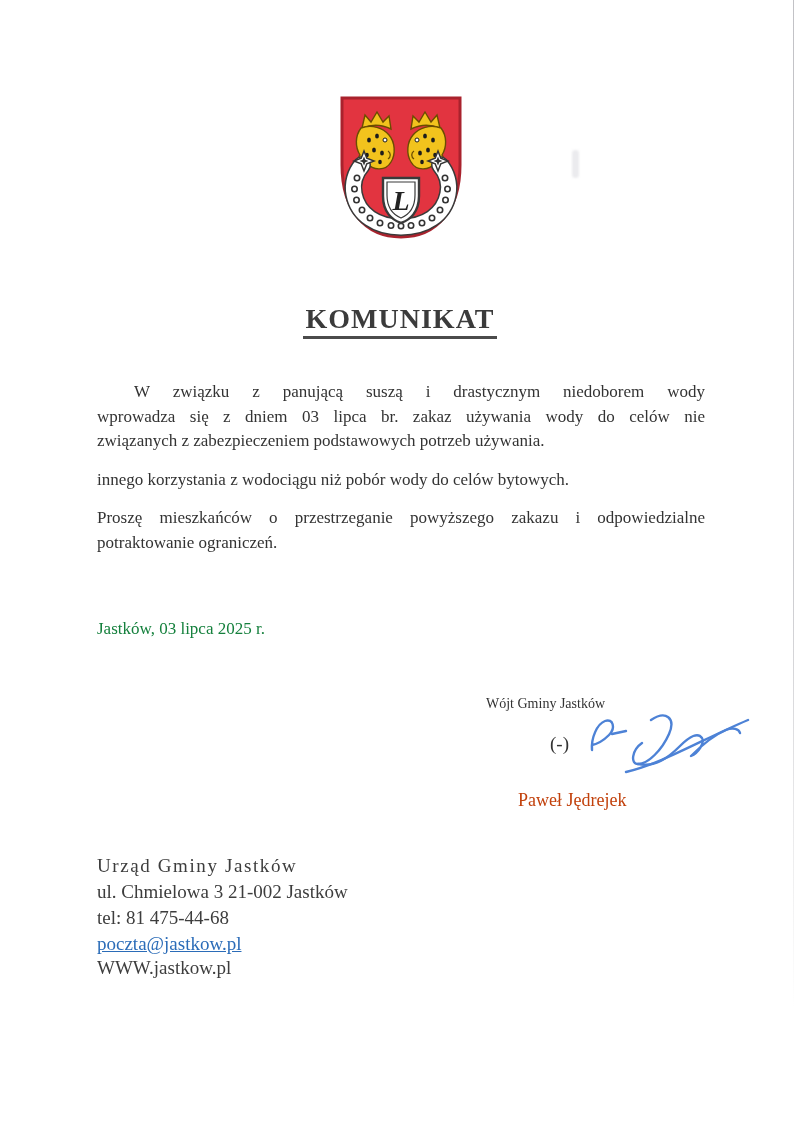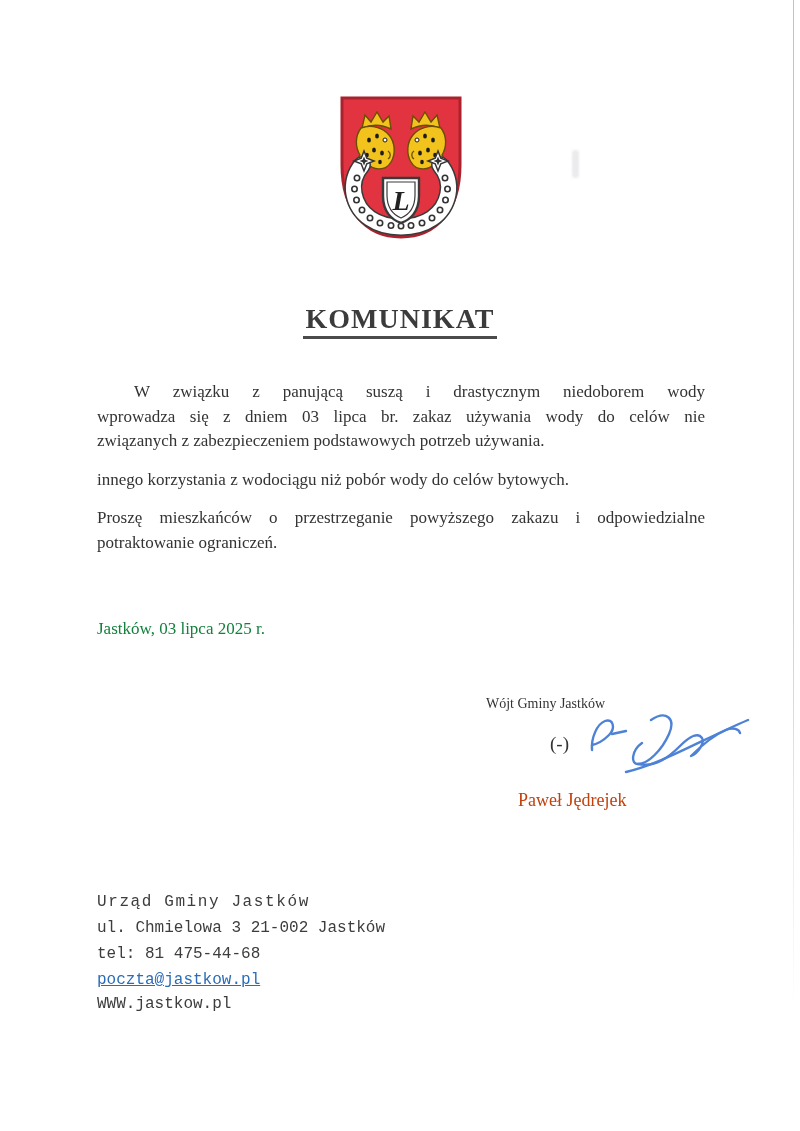--- a/index.html
+++ b/index.html
@@ -53,23 +53,23 @@
   }
 
   
   .sig-title { position:absolute; left:486px; top:696px; font-size:14px; color:#333333; }
   .sig-mark  { position:absolute; left:550px; top:733px; font-size:19px; color:#333333; }
   .sig-ink   { position:absolute; left:576px; top:706px; width:180px; height:74px; }
   .sig-name  { position:absolute; left:518px; top:770px; font-size:18px; color:#c2410c;margin-top:20px; }
 
   
   .footer {
-    position:absolute; left:97px; top:893px;
-    font-family:Liberation Mono, monospace;
-    font-size:16px; color:#3d3d3d;
+    position:absolute; left:97px; top:857px;
+    font-family:Liberation Serif, serif;
+    font-size:19px; color:#3d3d3d;
   }
   .footer .fline { margin-bottom:8px; line-height:18px; }
   .footer .org { letter-spacing:1.6px; font-weight:500; }
   .footer .email-line { margin-bottom:6px; }
   .footer a { color:#2b6cb8; text-decoration:underline; font-weight:500; }
 </style>
 </head>
 <body>
 
 <div id="page">

